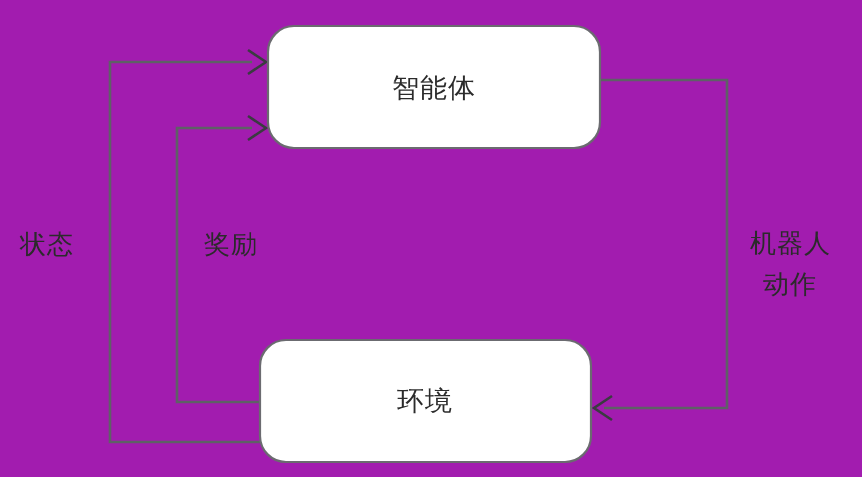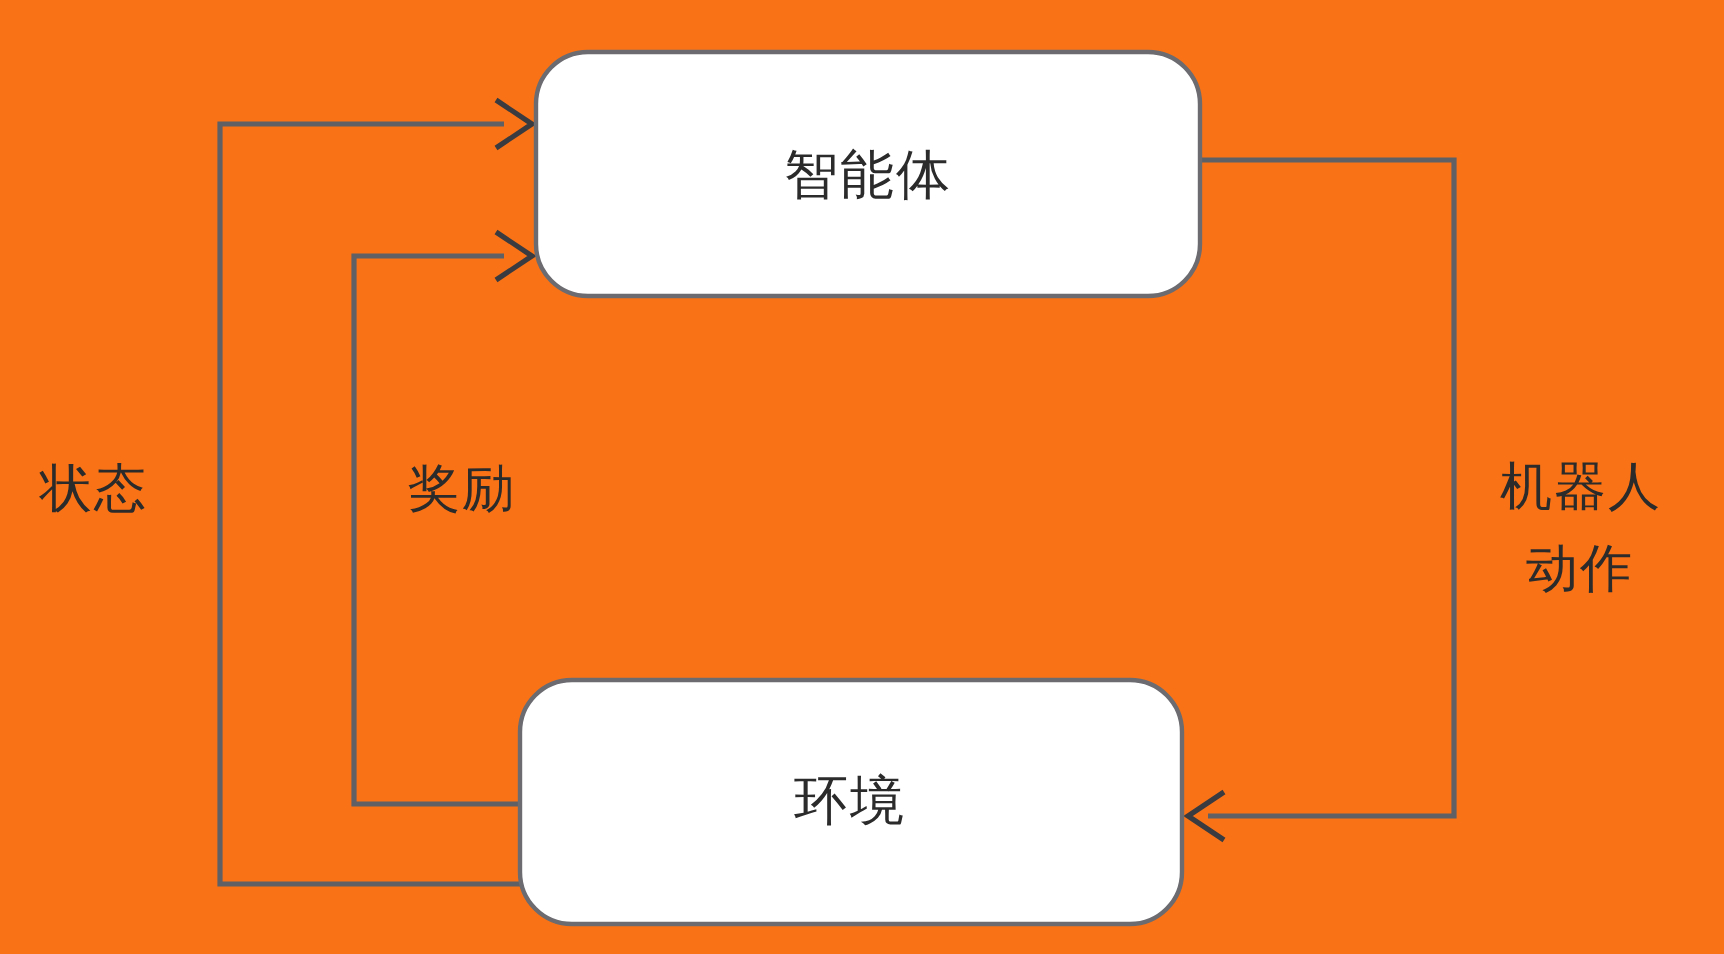--- a/index.html
+++ b/index.html
@@ -7,21 +7,21 @@
     padding: 0;
     background: #ffffff;
   }
   body {
     font-family: "DejaVu Sans", "Liberation Sans", sans-serif;
   }
   #diagram-root {
     position: relative;
     width: 862px;
     height: 477px;
-    background: #f97316;
+    background: #a21caf;
     overflow: hidden;
   }
   #diagram-svg {
     position: absolute;
     top: 0;
     left: 0;
     width: 862px;
     height: 477px;
   }
   .node-label {

